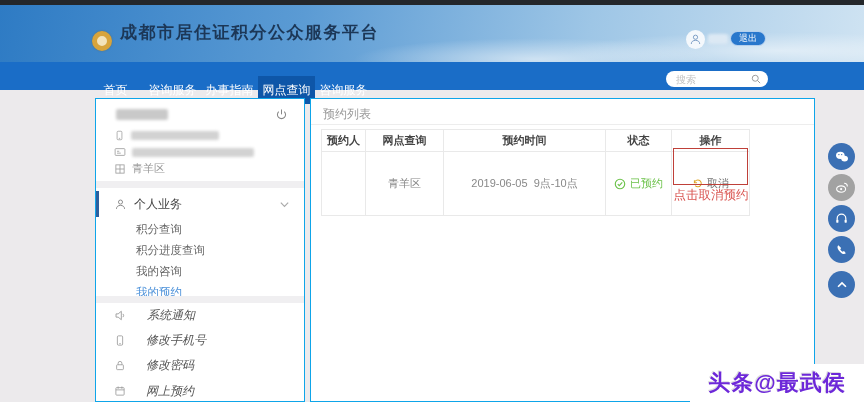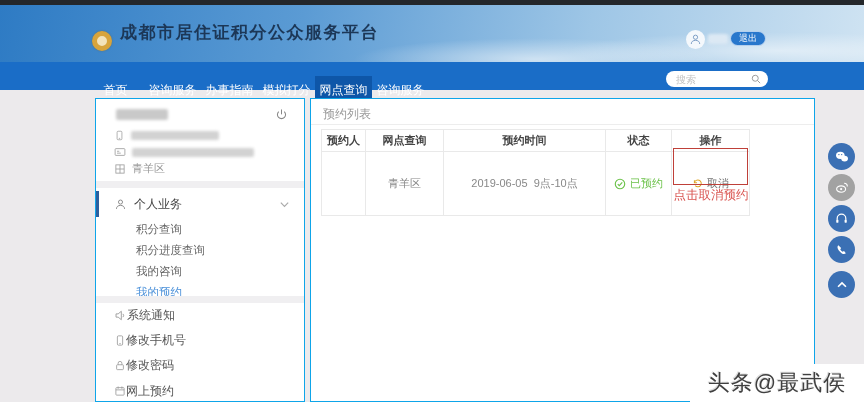--- a/index.html
+++ b/index.html
@@ -77,21 +77,21 @@
   .menu-group { left:0; top:90px; width:208px; height:30px; display:flex; align-items:center; cursor:pointer; }
   .menu-group-bar { position:absolute; left:0; top:2px; width:3px; height:26px; background:#2c5f9e; }
   .menu-group .g-icon { margin-left:18px; color:#8a8a8a; display:flex; }
   .menu-group .g-label { margin-left:7px; font-size:12px; color:#444; }
   .menu-group .g-chev { position:absolute; right:14px; color:#aaa; display:flex; }
   .sub-item {
     left:40px; width:150px; height:21px; line-height:21px;
     font-size:11.5px; color:#666; cursor:pointer; white-space:nowrap;
   }
   .sub-item.active { color:#4a90d9; }
-  .tool-item { left:18px; display:flex; align-items:center; gap:0; height:18px; cursor:pointer; }
+  .tool-item { left:18px; display:flex; align-items:center; gap:20px; height:18px; cursor:pointer;font-style:italic; }
   .tool-item .t-icon { color:#999; display:flex; }
   .tool-item .t-label { font-size:12px; color:#555; white-space:nowrap; }
 
   
   .panel-title { left:12px; top:7px; font-size:12px; color:#999; }
   .panel-divider { left:0; top:25px; width:503px; border-bottom:1px solid #ededed; }
   table.list { position:absolute; left:10px; top:30px; border-collapse:collapse; table-layout:fixed; }
   table.list th, table.list td {
     border:1px solid #e9e9e9; text-align:center; white-space:pre; overflow:hidden;
   }
@@ -111,21 +111,21 @@
     display:flex; align-items:center; justify-content:center; cursor:pointer;
     background:#3b70b4; color:#fff;
   }
   .fbtn.grey { background:#a2a2a2; }
   .fbtn.top-gap { margin-top:4px; }
 
   
   .watermark {
     left:690px; top:364px; width:174px; height:38px; background:#fff;
     display:flex; align-items:center; justify-content:center;
-    font-size:22px; font-weight:normal; color:#404040; letter-spacing:1px;
+    font-size:22px; font-weight:bold; color:#6d28d9; letter-spacing:1px;
     text-shadow:1px 1px 0 #fff, -1px -1px 0 #ddd;
   }
 </style>
 </head>
 <body>
 
 <div class="abs top-strip"></div>
 
 <div class="abs hero">
   <div class="abs logo-ring"></div>
@@ -138,21 +138,20 @@
   </div>
   <div class="abs hdr-user-blur"></div>
   <div class="abs logout-btn">退出</div>
 </div>
 
 <div class="abs nav">
   <div class="tabs">
     <div class="tab">首页</div>
     <div class="tab">咨询服务</div>
     <div class="tab">办事指南</div>
-    <div class="tab">模拟打分</div>
     <div class="tab active">网点查询</div>
     <div class="tab">咨询服务</div>
   </div>
 </div>
 <div class="abs search-box">
   <input type="text" placeholder="搜索" style="">
   <span style="display:flex;color:#9a9a9a;">
     <svg width="12" height="12" viewBox="0 0 16 16">
         <circle cx="7" cy="7" r="4" fill="none" stroke="currentColor" stroke-width="1.3"></circle>
         <path d="M10 10l3.5 3.5" stroke="currentColor" stroke-width="1.3"></path>

